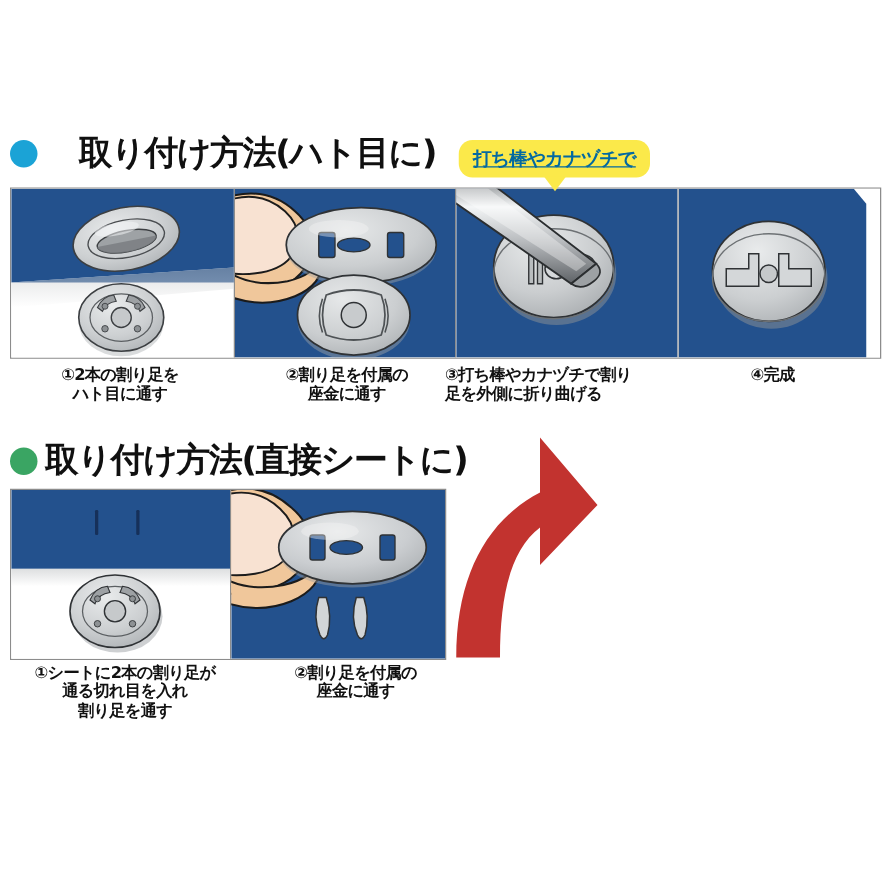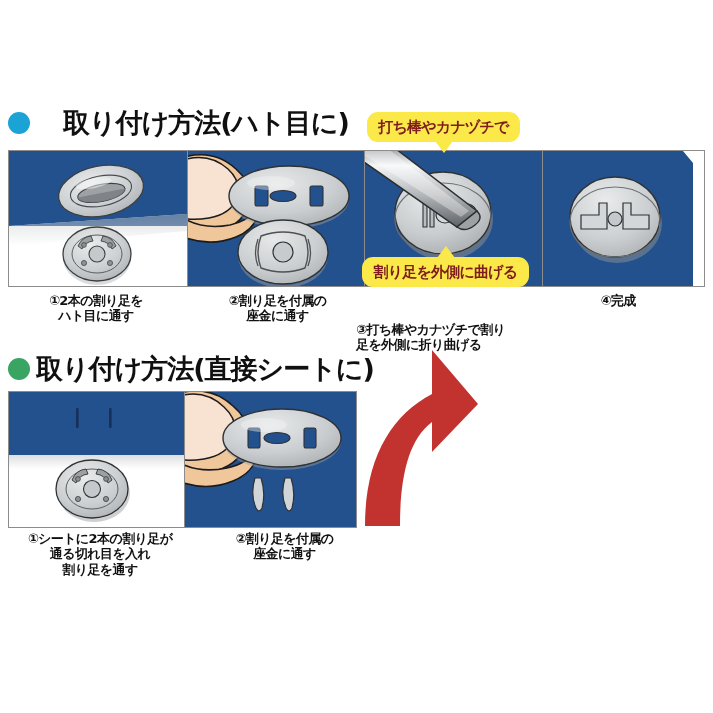--- a/index.html
+++ b/index.html
@@ -66,28 +66,29 @@
   .caption.center{text-align:center;}
   .caption.left{text-align:left;}
 
   
   .callout{
     position:absolute;
     background:#fbe94a;
     border-radius:11px;
     font-size:15px;
     font-weight:bold;
-    color:#7f1d1d;
+    color:#0369a1;
     letter-spacing:-0.8px;
     display:flex;
     align-items:center;
     justify-content:center;
     white-space:nowrap;
     box-sizing:border-box;
     z-index:7;
+    text-decoration:underline;
   }
   .callout .tail{
     position:absolute;
     width:0;height:0;
   }
   .tail-down{
     bottom:-11px;left:50%;margin-left:-9px;
     border-left:9px solid transparent;
     border-right:9px solid transparent;
     border-top:12px solid #fbe94a;
@@ -252,30 +253,26 @@
         </g>
       </svg>
     </div>
   </div>
 
   <div class="callout" style="left: 367px; top: 112px; width: 153px; height: 30px; background: rgb(251, 233, 74);">
     <span>打ち棒やカナヅチで</span>
     <span class="tail tail-down" style="border-top-color: rgb(251, 233, 74);"></span>
   </div>
 
-  <div class="callout" style="left: 362px; top: 257px; width: 167px; height: 30px; background: rgb(251, 233, 74);">
-    <span class="tail tail-up" style="border-bottom-color: rgb(251, 233, 74);"></span>
-    <span>割り足を外側に曲げる</span>
-  </div>
 
   <div class="caption center" style="left:6px;top:293px;width:180px;">①2本の割り足を
 ハト目に通す</div>
   <div class="caption center" style="left:190px;top:293px;width:175px;">②割り足を付属の
 座金に通す</div>
-  <div class="caption left" style="left:356px;top:293px;width:200px;margin-top:29px;">③打ち棒やカナヅチで割り
+  <div class="caption left" style="left:356px;top:293px;width:200px;">③打ち棒やカナヅチで割り
 足を外側に折り曲げる</div>
   <div class="caption center" style="left:563px;top:293px;width:110px;">④完成</div>
 
   <div class="section-heading" style="left:8px;top:355px;justify-content:center;">
     <span class="bullet" style="background:#3aa563;"></span>
     <span class="heading-text">取り付け方法(直接シートに)</span>
   </div>
 
   <div class="strip" style="left:8px;top:391px;width:349px;height:137px;">
 

